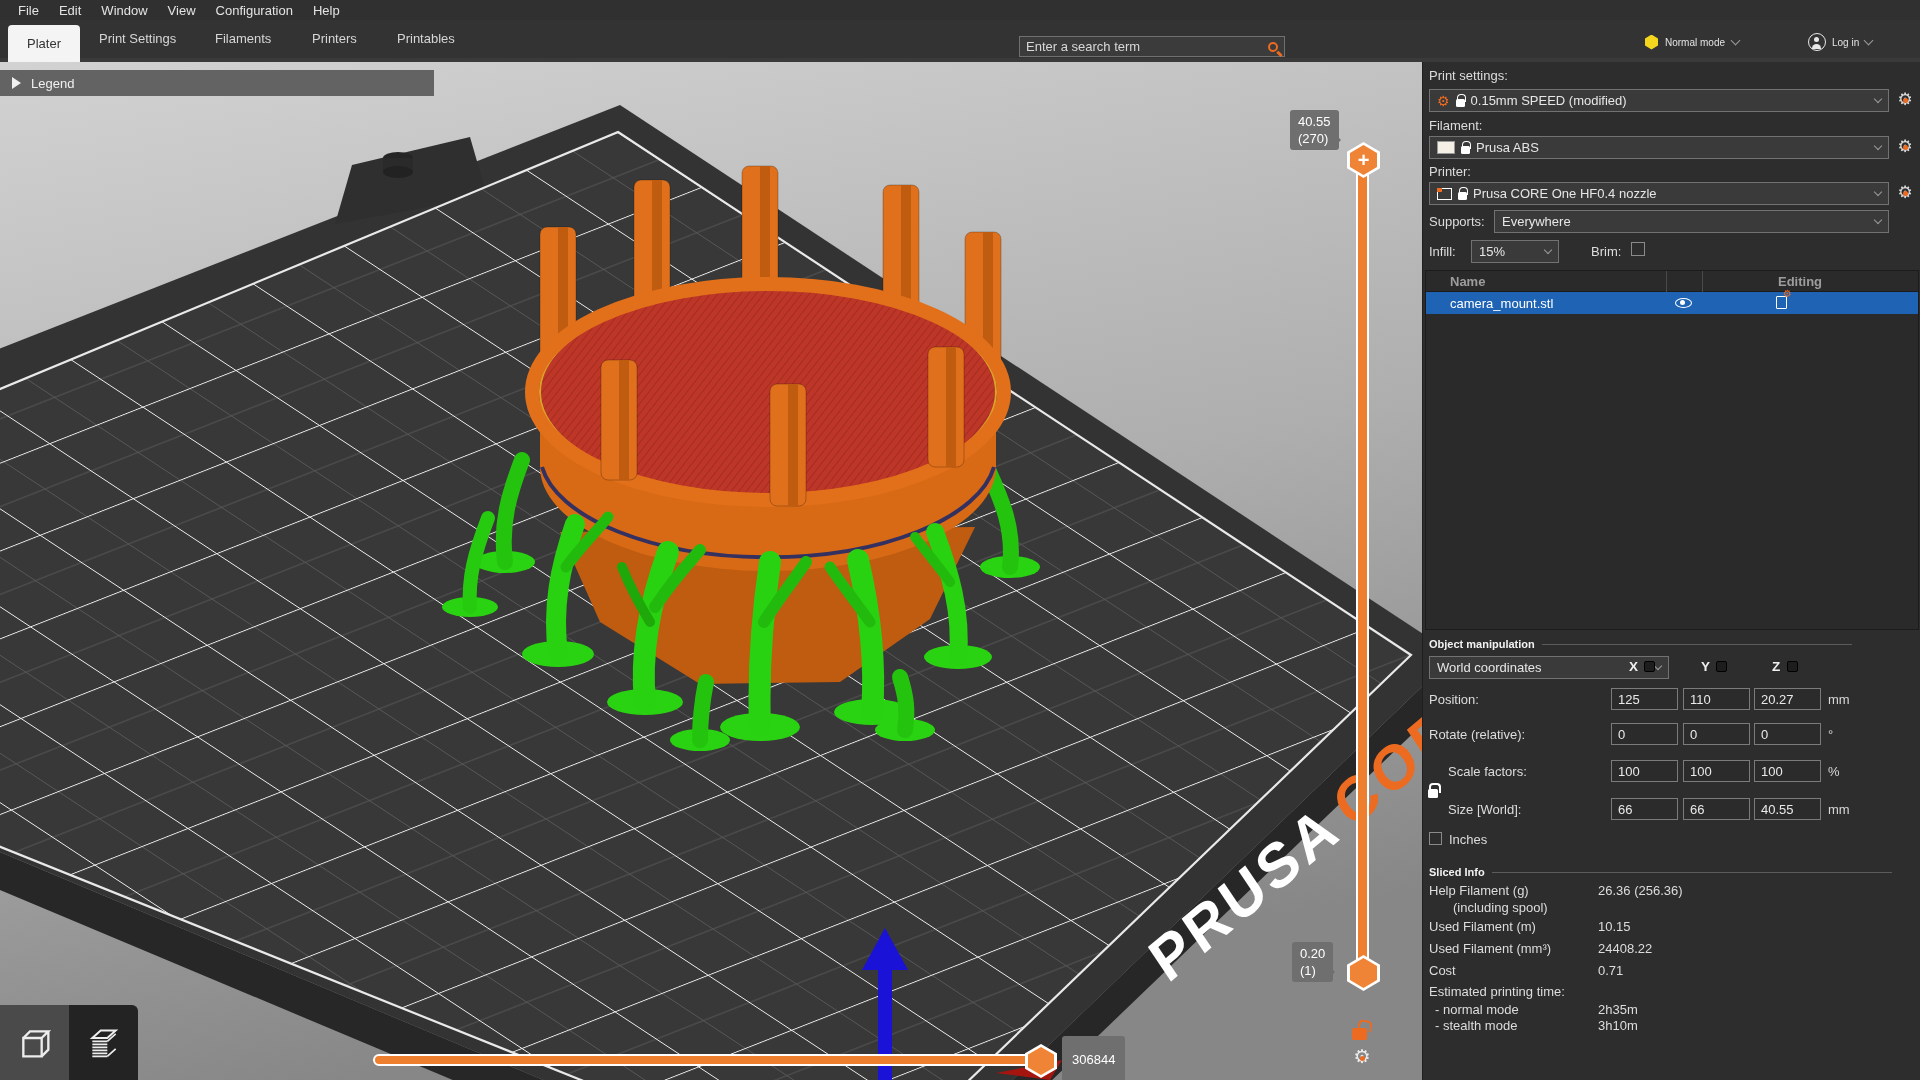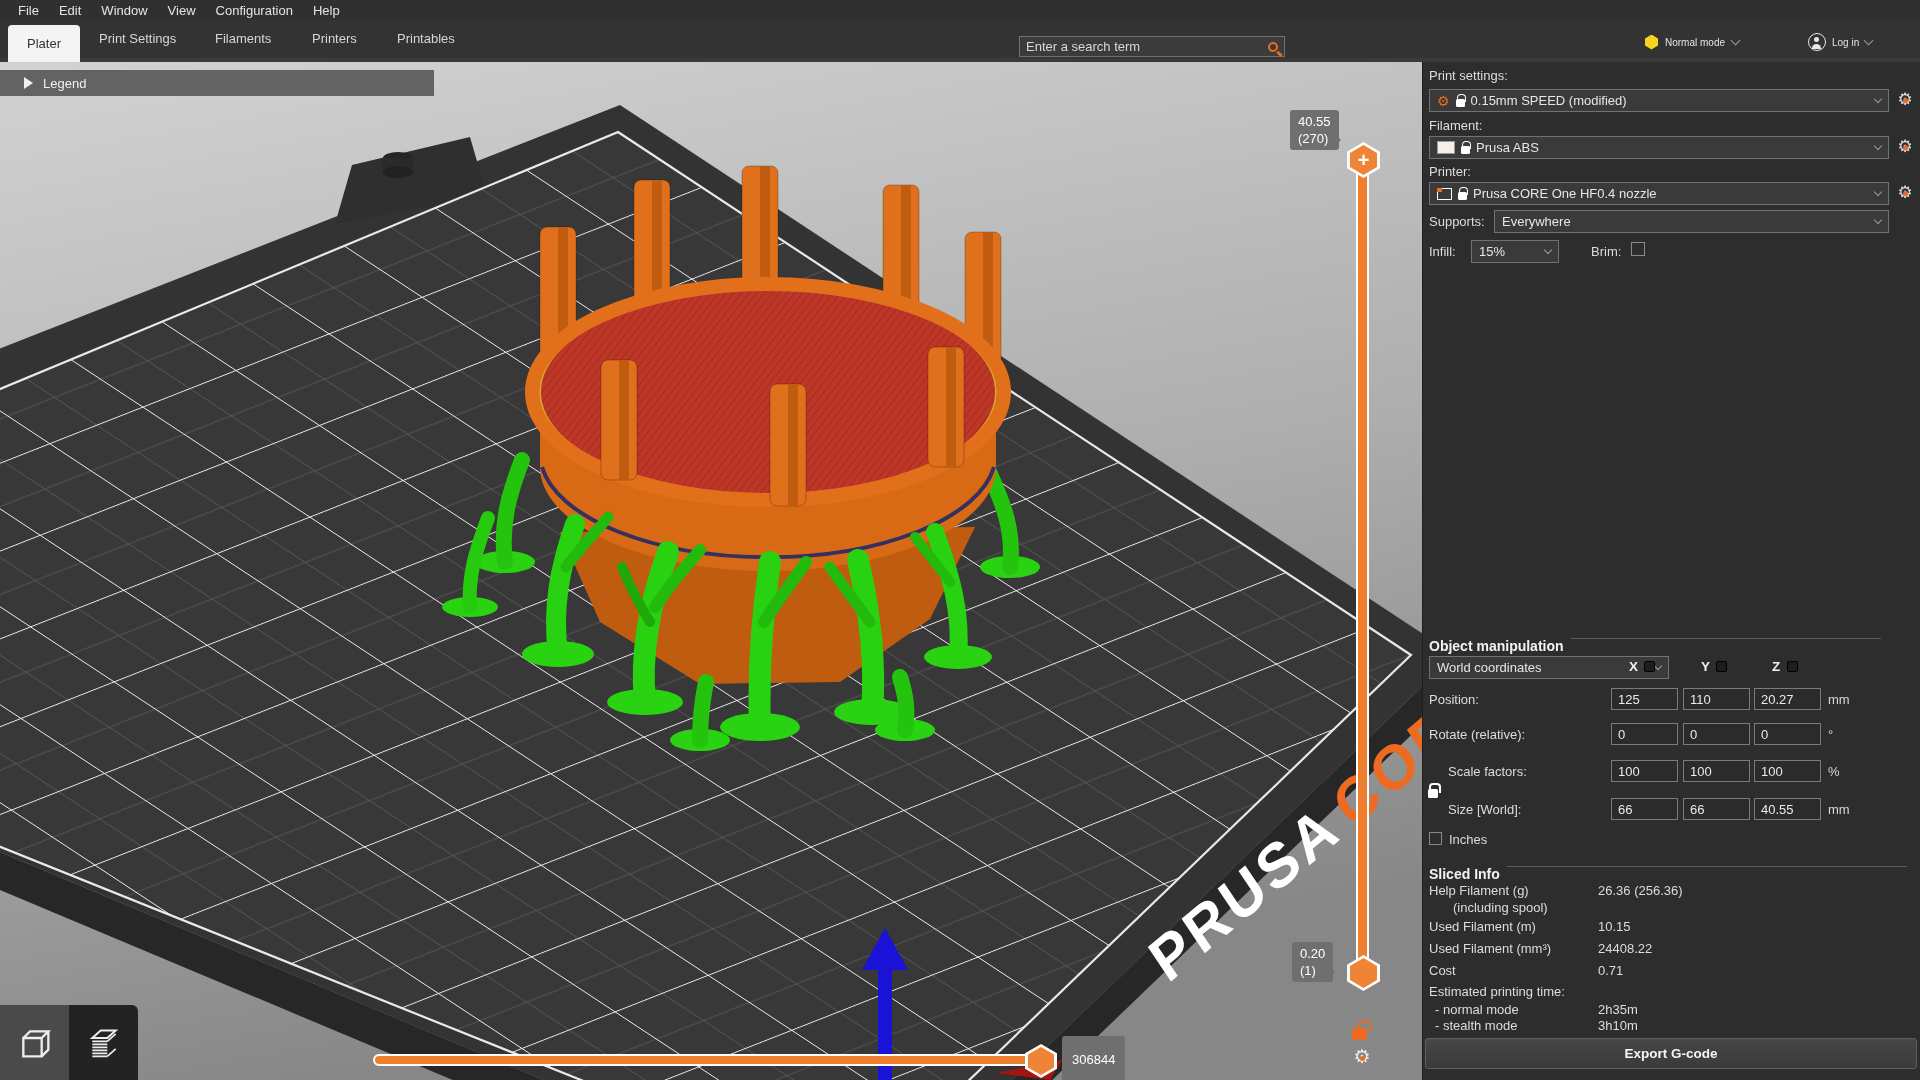--- a/index.html
+++ b/index.html
@@ -42,21 +42,21 @@
                     border-radius:50%; background:#e8e8e8; }
   .person::after { content:""; position:absolute; left:2.6px; bottom:1.2px; width:9.6px; height:5px;
                    border-radius:5px 5px 0 0; background:#e8e8e8; }
 
   
   #viewport { position:absolute; left:0; top:62px; width:1422px; height:1018px; overflow:hidden; }
   #scene { position:absolute; left:0; top:0; }
 
   #legend { position:absolute; left:0; top:8px; width:434px; height:26px;
             background:rgba(93,93,93,0.95); display:flex; align-items:center; gap:10px;
-            padding-left:24px; }
+            padding-left:12px; }
   .tri-right { width:0; height:0; border-left:9px solid #f0f0f0;
                border-top:6px solid transparent; border-bottom:6px solid transparent; }
   #legend span { color:#f0f0f0; font-size:13px; }
 
   
   .viewbtn { position:absolute; width:69px; height:75px; display:flex; align-items:center;
              justify-content:center; }
   #btn-editor { left:0; top:943px; background:#4a4a4a; }
   #btn-preview { left:69px; top:943px; background:#232323; border-radius:0 6px 0 0; }
 
@@ -126,22 +126,22 @@
   #objrow span.fname { color:#ffffff; font-size:13px; margin-left:24px; }
   .eye { position:absolute; left:249px; top:6px; width:17px; height:10px;
          border:1.7px solid #fff; border-radius:50%; }
   .eye::after { content:""; position:absolute; left:4px; top:0.9px; width:5px; height:5px;
          border-radius:50%; background:#fff; }
   .editicon { position:absolute; left:350px; top:4px; width:11px; height:13px;
               border:1.6px solid #fff; border-radius:1px; }
   .editicon::after { content:"⚙"; position:absolute; right:-6px; top:-9px; color:#ED6B21;
               font-size:10px; }
 
-  .grouptitle { position:absolute; display:flex; gap:7px; color:#f2f2f2;
-                font-size:14px; font-weight:bold; }
+  .grouptitle { position:absolute; display:flex; align-items:center; gap:7px; color:#f2f2f2;
+                font-size:11px; font-weight:bold; }
   .grouptitle::after { content:""; width:var(--rw,300px); height:1px; background:#5b5b5b; }
 
   .numfield { position:absolute; width:67px; height:22px; background:#2b2b2b;
               border:1px solid #7b7b7b; color:#e9e9e9; font-size:13px; padding:0 6px;
               font-family:inherit; }
   .axhdr { position:absolute; color:#f0f0f0; font-size:13.5px; font-weight:bold; }
   .axico { position:absolute; width:11px; height:11px; background:#1d1d1d; border:1px solid #000;
            border-radius:2px; }
   .unit { position:absolute; color:#d8d8d8; font-size:13px; }
   .scalelock { position:absolute; left:5px; top:151px; width:10px; height:9px; background:#fff;
@@ -386,20 +386,33 @@
     </div>
 
     <span class="sl" style="left:6px;top:182px">Infill:</span>
     <div class="combo" style="left:48px;top:178px;width:88px">
       <span>15%</span>
       <span class="chev"></span>
     </div>
     <span class="sl" style="left:168px;top:182px">Brim:</span>
     <span class="checkbox" style="left:208px;top:180px"></span>
 
+    <div id="objtable">
+      <div class="hdr">
+        <b style="position:absolute;left:24px;top:3px">Name</b>
+        <b style="position:absolute;left:352px;top:3px">Editing</b>
+        <span class="colsep" style="left:240px"></span>
+        <span class="colsep" style="left:276px"></span>
+      </div>
+      <div id="objrow">
+        <span class="fname">camera_mount.stl</span>
+        <span class="eye"></span>
+        <span class="editicon"></span>
+      </div>
+    </div>
 
     <div style="position:absolute;left:0;top:576px;width:498px;height:228px">
       <div class="grouptitle" style="left:6px;top:0;--rw:310px">
           <span>Object manipulation</span>
         </div>
       <div class="combo" style="left:6px;top:18px;width:240px">
         <span>World coordinates</span>
         <span class="chev"></span>
       </div>
       <span class="axhdr" style="left:206px;top:21px">X</span>
@@ -452,15 +465,14 @@
       <span class="val" style="top:75px">24408.22</span>
       <span class="lbl" style="top:97px">Cost</span>
       <span class="val" style="top:97px">0.71</span>
       <span class="lbl" style="top:118px">Estimated printing time:</span>
       <span class="lbl" style="top:136px;left:12px">- normal mode</span>
       <span class="val" style="top:136px">2h35m</span>
       <span class="lbl" style="top:152px;left:12px">- stealth mode</span>
       <span class="val" style="top:152px">3h10m</span>
     </div>
 
-    <div id="exportbtn">Export G-code</div>
   </div>
 </div>
 
 </body></html>

